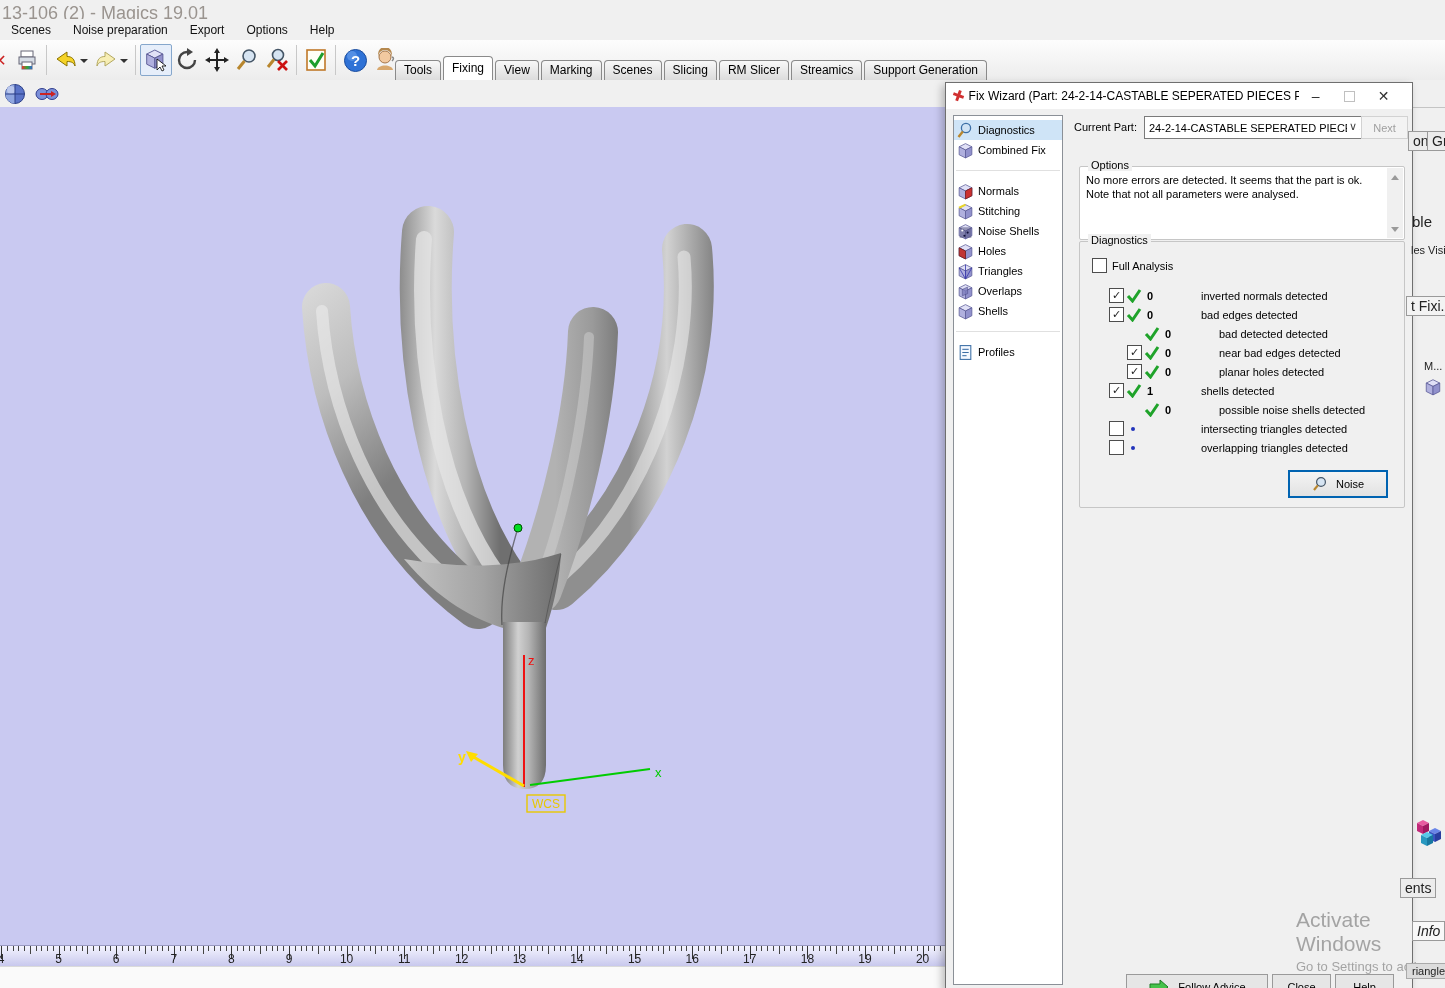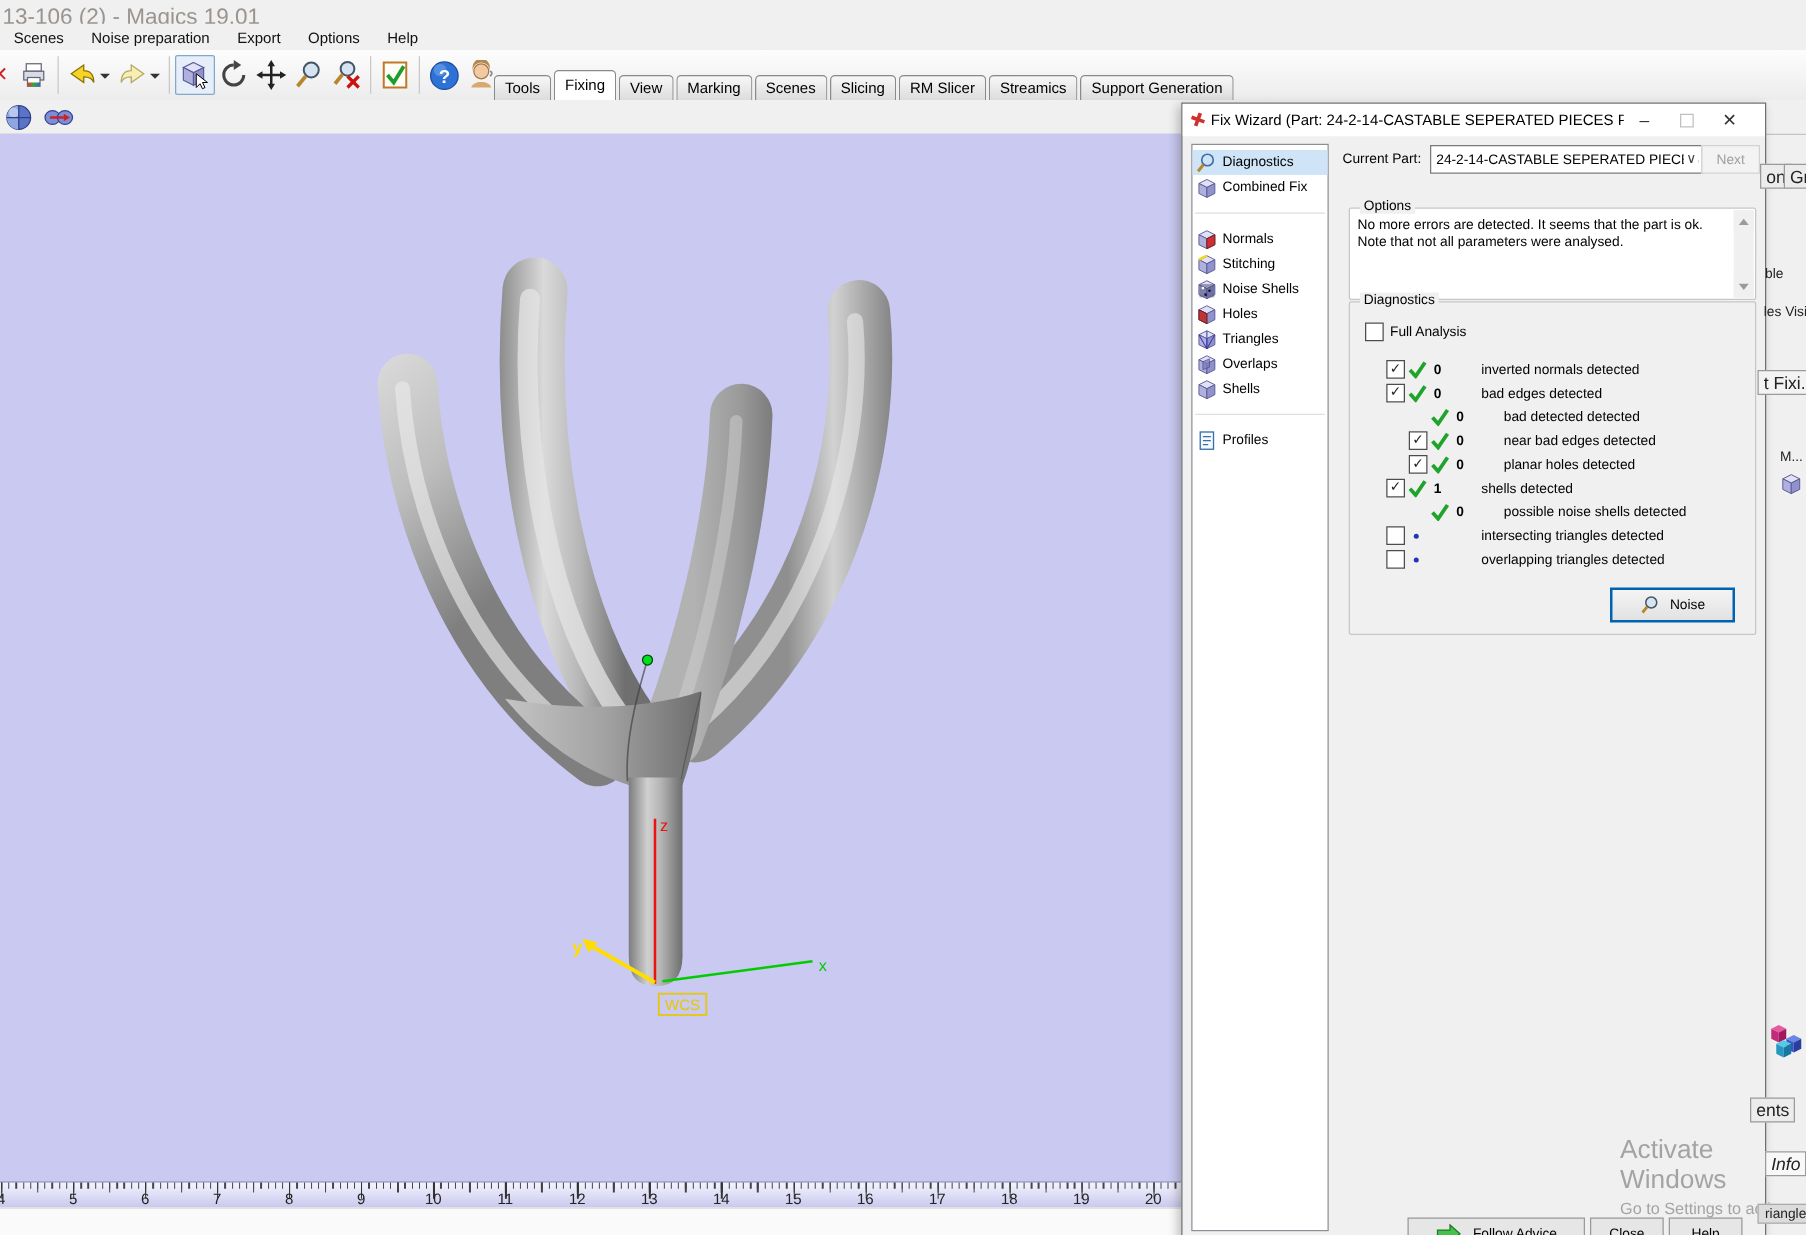--- a/index.html
+++ b/index.html
@@ -69,21 +69,21 @@
   #gb-diag{left:133px;top:158px;width:324px;height:265px}
   #fa-row{position:absolute;left:12px;top:16px;display:flex;align-items:center;gap:5px;font-size:11px}
   .cb{width:13px;height:13px;background:#fff;border:1px solid #4d4d4d;font-size:11px;line-height:12px;
       text-align:center;color:#222;flex:0 0 auto}
   #diag-rows{position:absolute;left:0;top:44px;right:0}
   .drow{height:19px;display:flex;align-items:center;padding-left:29px;font-size:11px}
   .drow .ind{width:18px;flex:0 0 auto}
   .drow .cbslot{width:17px;flex:0 0 auto;display:flex}
   .drow .st{width:21px;flex:0 0 auto;display:flex;align-items:center}
   .drow .cnt{width:14px;font-weight:bold;flex:0 0 auto}
-  .drow .lbl{margin-left:24px;white-space:nowrap}
+  .drow .lbl{margin-left:40px;white-space:nowrap}
   .dot{width:4px;height:4px;border-radius:50%;background:#2233bb;margin-left:5px}
   #btn-update{position:absolute;left:208px;top:228px;width:96px;height:24px;background:linear-gradient(#f4f4f4,#e2e2e2);
               border:2px solid #0063b1;display:flex;align-items:center;justify-content:center;gap:8px;font-size:11px}
   .fw-btn{position:absolute;height:24px;background:#e6e6e6;border:1px solid #9a9a9a;font-size:11px;
           display:flex;align-items:center;justify-content:center;gap:8px}
   #btn-follow{left:180px;top:891px;width:140px}
   #btn-close{left:326px;top:891px;width:57px}
   #btn-help{left:389px;top:891px;width:57px}
 
   
@@ -595,21 +595,21 @@
   </div>
 </div>
 
 <div id="watermark">
   <div class="l1">Activate Windows</div>
   <div class="l2">Go to Settings to activa</div>
 </div>
 
 <span class="frag tab" style="left:1408px;top:131px">on</span>
 <span class="frag tab" style="left:1427px;top:131px">Gri</span>
-<span class="frag" style="left:1412px;top:213px;font-size:11px">ble</span>
+<span class="frag" style="left:1412px;top:213px;font-size:15px">ble</span>
 <span class="frag" style="left:1411px;top:244px;font-size:11px">les Visibl</span>
 <span class="frag tab" style="left:1406px;top:296px;background:#f3f3f3">t Fixi..</span>
 <span class="frag" style="left:1424px;top:360px;font-size:11px">M...</span>
 <svg class="frag" style="left:1424px;top:378px" width="18" height="18" viewBox="0 0 16 16">
     <use href="#cube"></use>
   </svg>
 <svg class="frag" style="left:1413px;top:816px" width="32" height="32" viewBox="0 0 32 32">
   <polygon points="10,4 16,7 10,10 4,7" fill="#e85aa0"></polygon>
     <polygon points="4,7 10,10 10,18 4,15" fill="#c22a7a"></polygon>
     <polygon points="10,10 16,7 16,15 10,18" fill="#a01860"></polygon>

